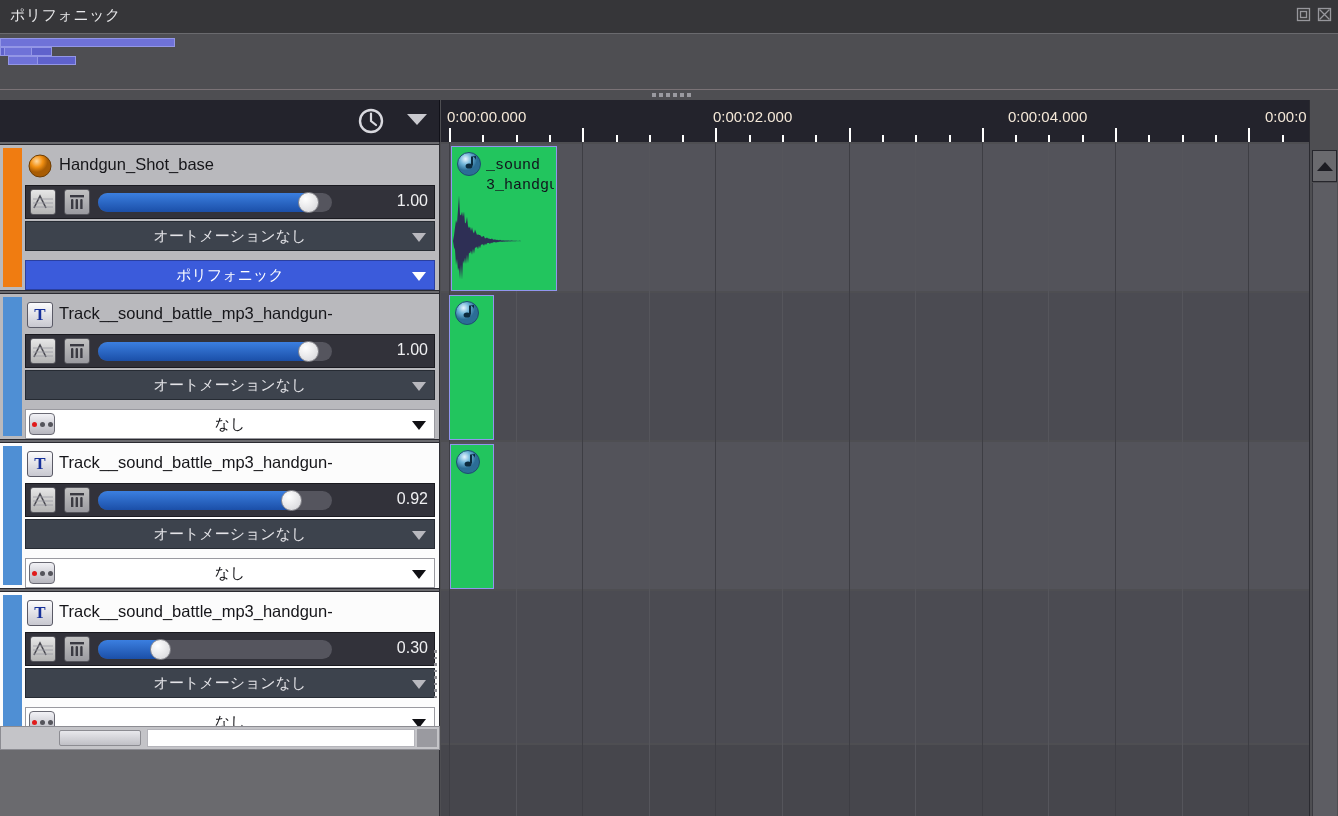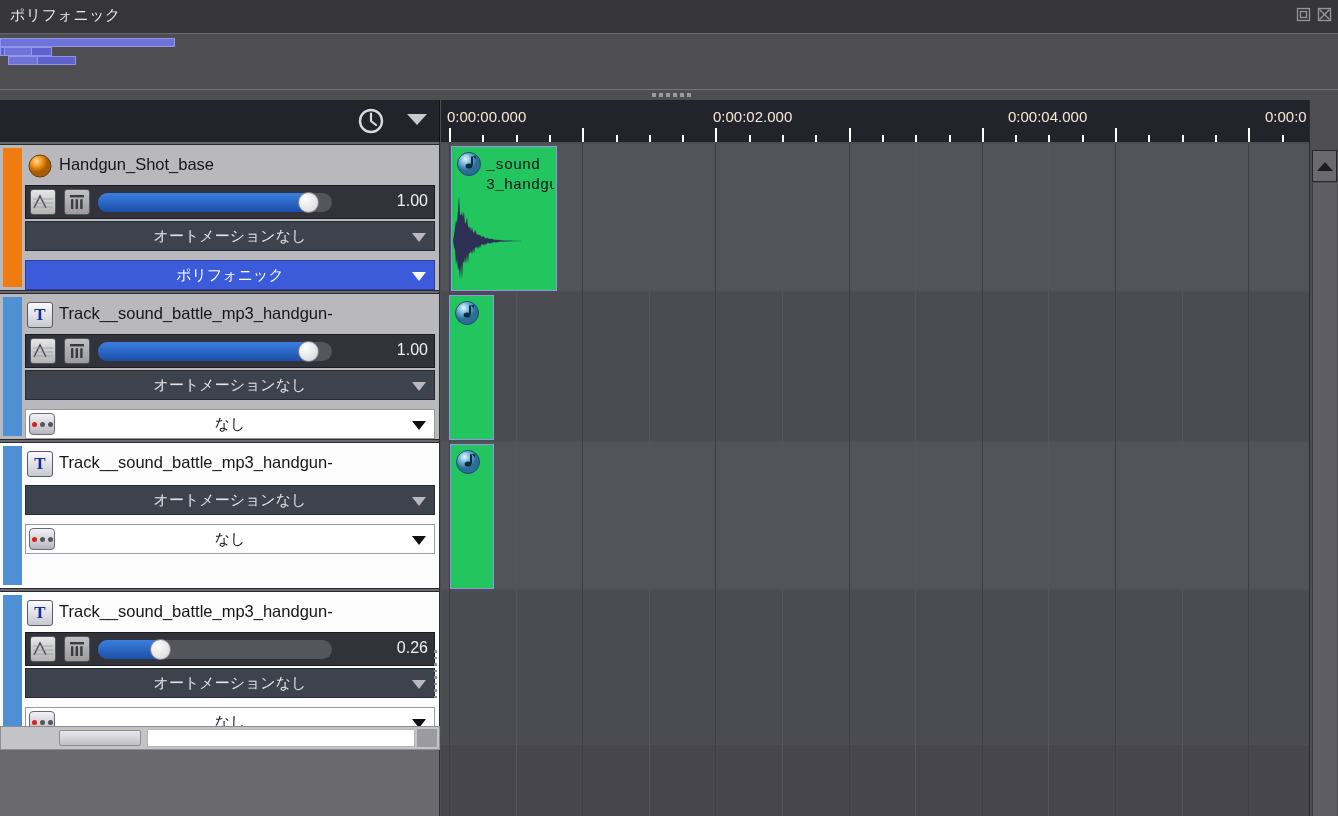--- a/index.html
+++ b/index.html
@@ -418,20 +418,41 @@
         <div class="t-color" style="background: rgb(79, 143, 212);"></div>
         <div class="t-inner">
           <div class="t-namerow">
             <div class="t-icon">
               <div style="width: 26px; height: 26px; background: linear-gradient(rgb(251, 251, 253), rgb(200, 200, 208)); border: 1px solid rgb(90, 90, 102); border-radius: 3px; display: flex; align-items: center; justify-content: center;">
                 <span style="font-family: &quot;Liberation Serif&quot;, serif; font-size: 17px; font-weight: bold; color: rgb(22, 48, 154);">T</span>
               </div>
             </div>
             <div class="t-name">Track__sound_battle_mp3_handgun-</div>
           </div>
+          <div class="t-volrow">
+            <div class="btn-sq" style="left: 4px;">
+              <svg width="20" height="20" viewBox="0 0 20 20">
+                <path d="M1 16 L7 4 L13 16" stroke="#4a4a52" stroke-width="1.6" fill="none"></path>
+                <path d="M0 7 H20 M0 11 H20 M0 15 H20" stroke="#9a9aa2" stroke-width="0.8"></path>
+              </svg>
+            </div>
+            <div class="btn-sq dim" style="left: 38px;">
+              <svg width="20" height="20" viewBox="0 0 20 20">
+                <rect x="3" y="3" width="14" height="2.4" fill="#3a3a42"></rect>
+                <path d="M4 17 L4 8 Q4 7 5.2 7 Q6.4 7 6.4 8 L6.4 17 Z" fill="#3a3a42"></path>
+                <path d="M8.6 17 L8.6 8 Q8.6 7 9.8 7 Q11 7 11 8 L11 17 Z" fill="#3a3a42"></path>
+                <path d="M13.2 17 L13.2 8 Q13.2 7 14.4 7 Q15.6 7 15.6 8 L15.6 17 Z" fill="#3a3a42"></path>
+              </svg>
+            </div>
+            <div class="slider">
+              <div class="sl-fill" style="width: 201.24px;"></div>
+              <div class="sl-knob" style="left: 183.24px;"></div>
+            </div>
+            <div class="sl-val">0.92</div>
+          </div>
           <div class="t-auto">
             <span>オートメーションなし</span>
             <div class="dd"></div>
           </div>
           <div class="t-mode white">
             <div class="lgicon">
               <div style="width: 26px; height: 22px; background: linear-gradient(rgb(242, 242, 246), rgb(182, 182, 190)); border: 1px solid rgb(106, 106, 116); border-radius: 4px; display: flex; align-items: center; justify-content: center; gap: 3px;">
                 <span style="width: 5px; height: 5px; border-radius: 50%; background: rgb(224, 27, 27); display: block;"></span>
                 <span style="width: 5px; height: 5px; border-radius: 50%; background: rgb(85, 85, 92); display: block;"></span>
                 <span style="width: 5px; height: 5px; border-radius: 50%; background: rgb(85, 85, 92); display: block;"></span>
@@ -465,21 +486,21 @@
                 <rect x="3" y="3" width="14" height="2.4" fill="#3a3a42"></rect>
                 <path d="M4 17 L4 8 Q4 7 5.2 7 Q6.4 7 6.4 8 L6.4 17 Z" fill="#3a3a42"></path>
                 <path d="M8.6 17 L8.6 8 Q8.6 7 9.8 7 Q11 7 11 8 L11 17 Z" fill="#3a3a42"></path>
                 <path d="M13.2 17 L13.2 8 Q13.2 7 14.4 7 Q15.6 7 15.6 8 L15.6 17 Z" fill="#3a3a42"></path>
               </svg>
             </div>
             <div class="slider">
               <div class="sl-fill" style="width: 70.2px;"></div>
               <div class="sl-knob" style="left: 52.2px;"></div>
             </div>
-            <div class="sl-val">0.26</div>
+            <div class="sl-val">0.30</div>
           </div>
           <div class="t-auto">
             <span>オートメーションなし</span>
             <div class="dd"></div>
           </div>
           <div class="t-mode white">
             <div class="lgicon">
               <div style="width: 26px; height: 22px; background: linear-gradient(rgb(242, 242, 246), rgb(182, 182, 190)); border: 1px solid rgb(106, 106, 116); border-radius: 4px; display: flex; align-items: center; justify-content: center; gap: 3px;">
                 <span style="width: 5px; height: 5px; border-radius: 50%; background: rgb(224, 27, 27); display: block;"></span>
                 <span style="width: 5px; height: 5px; border-radius: 50%; background: rgb(85, 85, 92); display: block;"></span>

